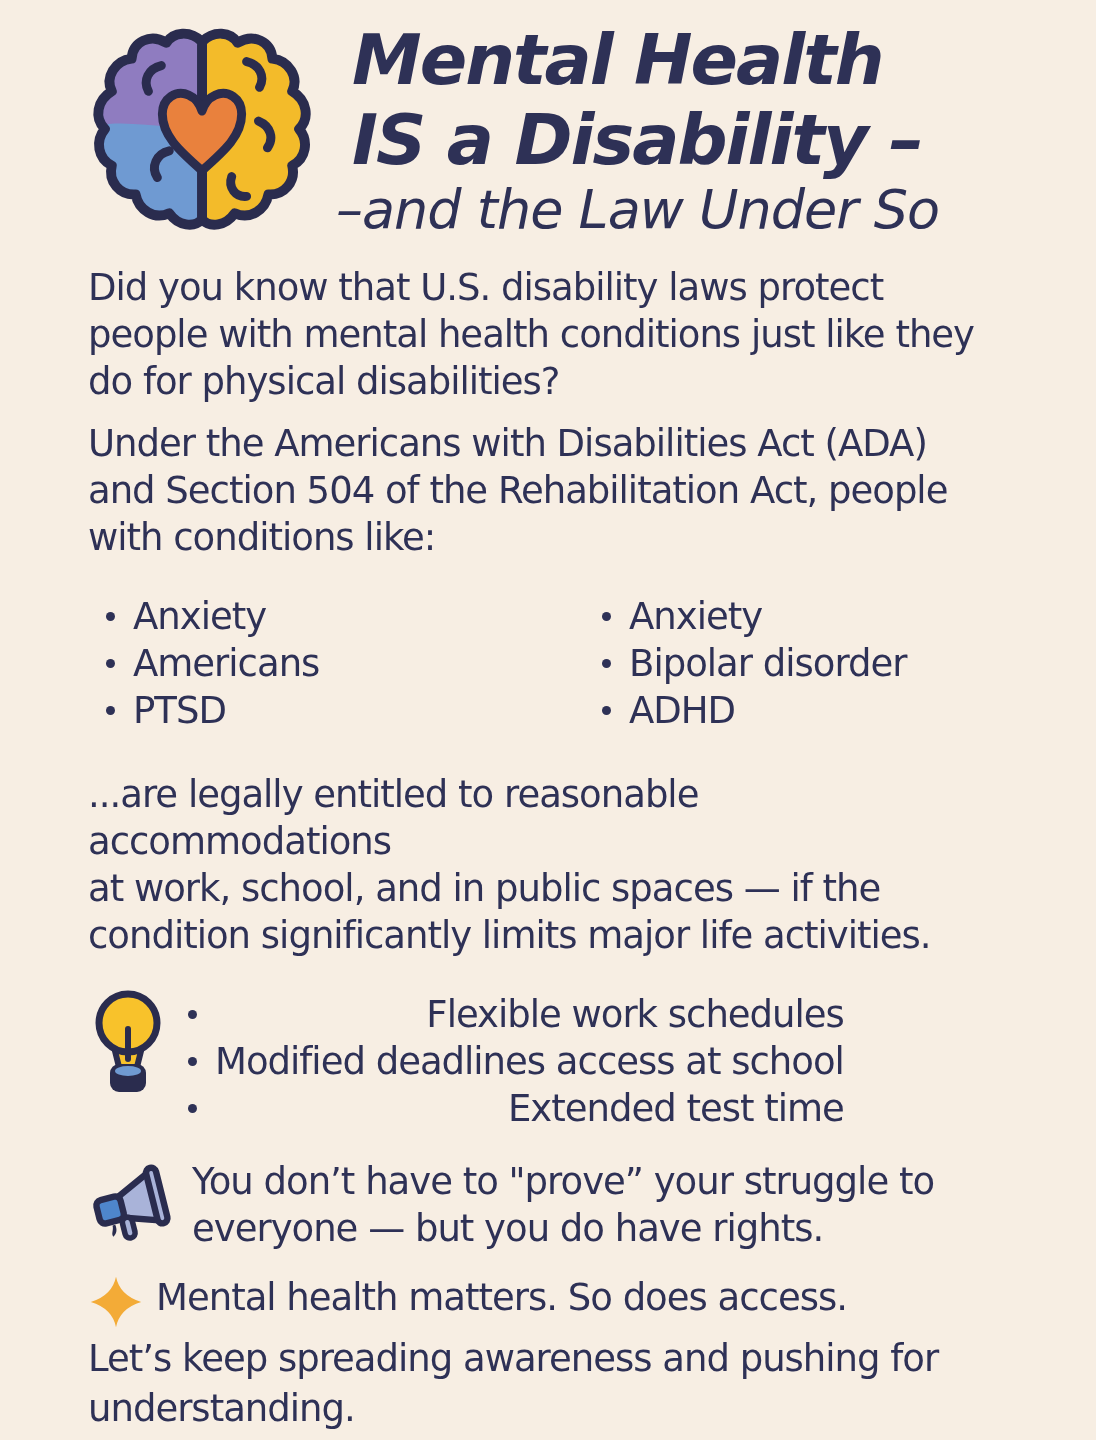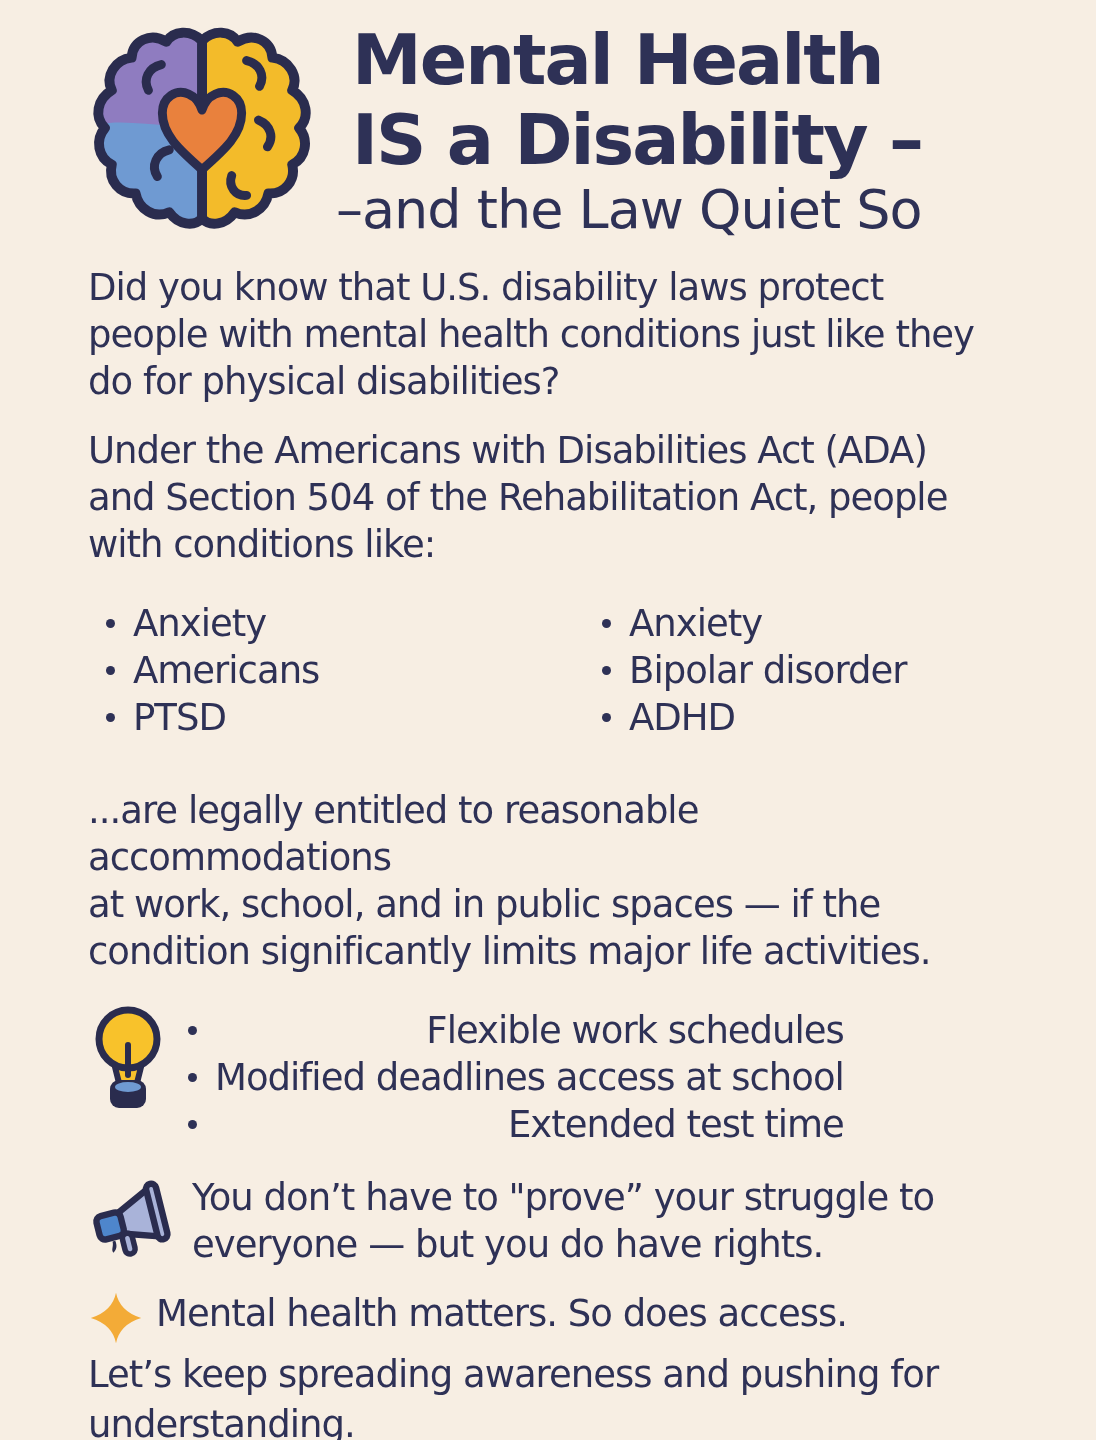--- a/index.html
+++ b/index.html
@@ -7,42 +7,42 @@
     position:relative;
     width:1096px;height:1440px;
     background:#f7eee3;
     overflow:hidden;
     font-family:"DejaVu Sans","Liberation Sans",sans-serif;
     color:#2e3156;
     box-sizing:border-box;
     padding:14px 88px 0 88px;
   }
   
-  .header{display:flex;align-items:center;}
+  .header{display:flex;align-items:flex-end;font-style:italic;}
   .brain-wrap{flex:0 0 auto;width:228px;height:224px;}
   .title-block{margin-left:36px;margin-top:6px;}
   .title-line{font-weight:bold;font-size:70px;line-height:80px;letter-spacing:-2px;white-space:nowrap;}
   .title-line3{font-weight:normal;font-size:54px;line-height:60px;letter-spacing:-1px;margin-left:-16px;white-space:nowrap;}
   
   .para{font-size:37px;line-height:47px;letter-spacing:-1px;white-space:pre-line;}
   .p1{margin-top:24px;}
-  .p2{margin-top:22px;}
+  .p2{margin-top:15px;}
   
   .cond-row{display:flex;margin-top:20px;}
   .cond-col{list-style:none;margin:12px;padding:0;}
   .cond-col.left{width:472px;}
   .cond-col li,.acc-list li{
     position:relative;padding-left:33px;
     font-size:37px;line-height:47px;letter-spacing:-1px;
   }
   .cond-col li::before,.acc-list li::before{
     content:"";position:absolute;left:6px;top:19px;
     width:9px;height:9px;border-radius:50%;background:#2e3156;
   }
-  .entitle{margin-top:34px;}
+  .entitle{margin-top:25px;}
   
   .acc-row{display:flex;margin-top:24px;}
   .bulb-wrap{flex:0 0 auto;width:80px;height:114px;margin-top:4px;}
   .acc-text{margin-left:14px;}
   .acc-heading{font-weight:bold;font-size:39px;line-height:48px;letter-spacing:-1px;}
   .acc-list{list-style:none;margin:8px 0 0 0;padding:0;text-align:right;}
   
   .rights-row{display:flex;align-items:center;margin-top:26px;}
   .mega-wrap{flex:0 0 auto;width:92px;height:92px;}
   .rights-text{margin-left:12px;}
@@ -83,21 +83,21 @@
           <path d="M172,104 C184,109 188,121 181,131"></path>
           <path d="M145,160 C141,171 149,181 160,180"></path>
         </g>
 
         <path d="M115,154 C91,133 75,118 75,97 C75,81 89,72 102,78 C109,81 113,87 115,94 C117,87 121,81 128,78 C141,72 155,81 155,97 C155,118 139,133 115,154 Z" fill="#e9813d" stroke="#2a2c4e" stroke-width="9" stroke-linejoin="round"></path>
       </svg>
     </div>
     <div class="title-block">
       <div class="title-line">Mental Health</div>
       <div class="title-line">IS a Disability –</div>
-      <div class="title-line3">–and the Law Quiet So</div>
+      <div class="title-line3">–and the Law Under So</div>
     </div>
   </div>
 
   <div class="para p1">Did you know that U.S. disability laws protect
 people with mental health conditions just like they
 do for physical disabilities?</div>
   <div class="para p2">Under the Americans with Disabilities Act (ADA)
 and Section 504 of the Rehabilitation Act, people
 with conditions like:</div>
 

